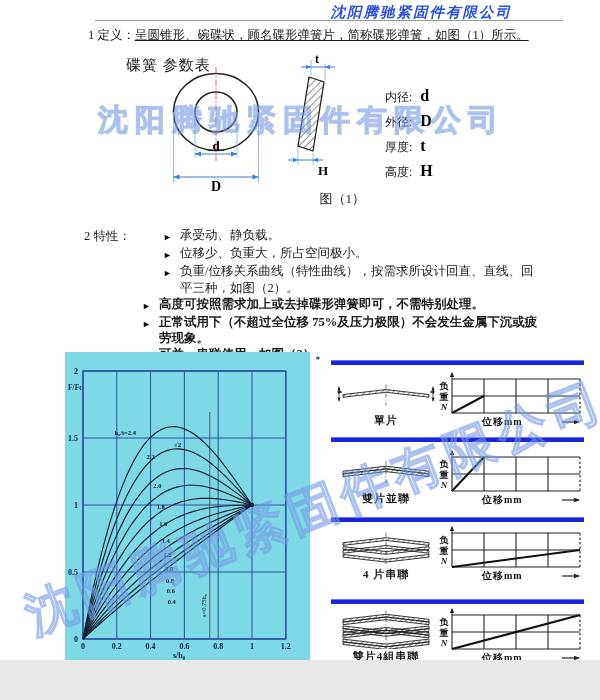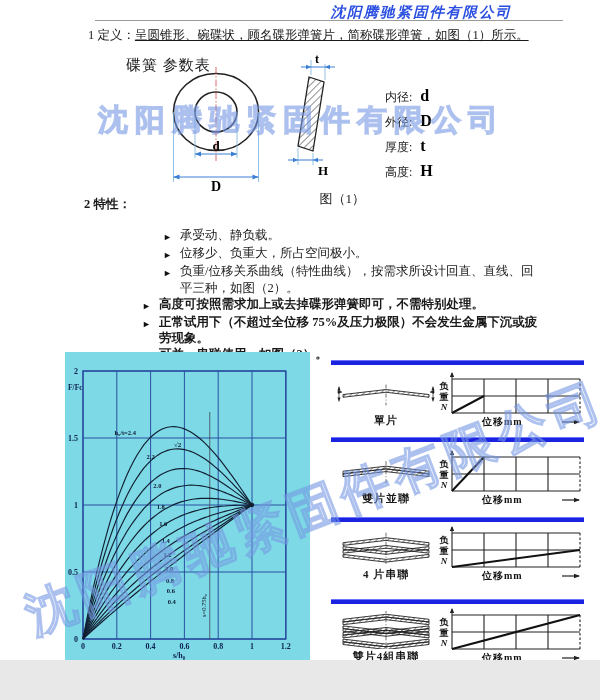--- a/index.html
+++ b/index.html
@@ -22,21 +22,21 @@
   
   .fig1-title{position:absolute;top:56px;left:126px;font-size:15px;font-weight:normal;letter-spacing:1px;}
   .fig1-svg{position:absolute;top:55px;left:85px;}
   .fig1-params{position:absolute;top:84px;left:385px;font-size:12px;line-height:23px;color:#222;}
   .fig1-params .pv{font-weight:bold;font-size:16px;margin-left:8px;color:#000;}
   .figcap{position:absolute;font-size:13px;text-align:center;}
   .cap1{top:190px;left:235px;width:130px;text-align:right;}
   .cap2{top:676px;left:65px;width:240px;}
   .cap3{top:672px;left:332px;width:250px;}
   
-  .feat-head{position:absolute;top:196px;left:84px;font-size:12.5px;font-weight:bold;text-align:right;}
+  .feat-head{position:absolute;top:228px;left:84px;font-size:12.5px;font-weight:normal;text-align:right;}
   .feat-list{position:absolute;top:227px;left:0;width:600px;margin:0;padding:0;list-style:none;}
   .feat-list li{display:flex;font-size:12.5px;line-height:16.2px;}
   .feat-list li .mk{width:17px;flex:none;font-size:9px;padding-top:2px;color:#111;}
   .feat-list li.g1{padding-left:163px;} .feat-list li.g1 .tx{width:358px;}
   .feat-list li.g2{padding-left:142px;} .feat-list li.g2 .tx{width:382px;font-weight:bold;}
   
   .fig2{position:absolute;top:352px;left:65px;width:245px;height:320px;}
   
   .blue-rule{position:absolute;left:331px;width:253px;height:4px;background:#1b23e0;
              border-top:1px solid #6a74ff;z-index:5;}

